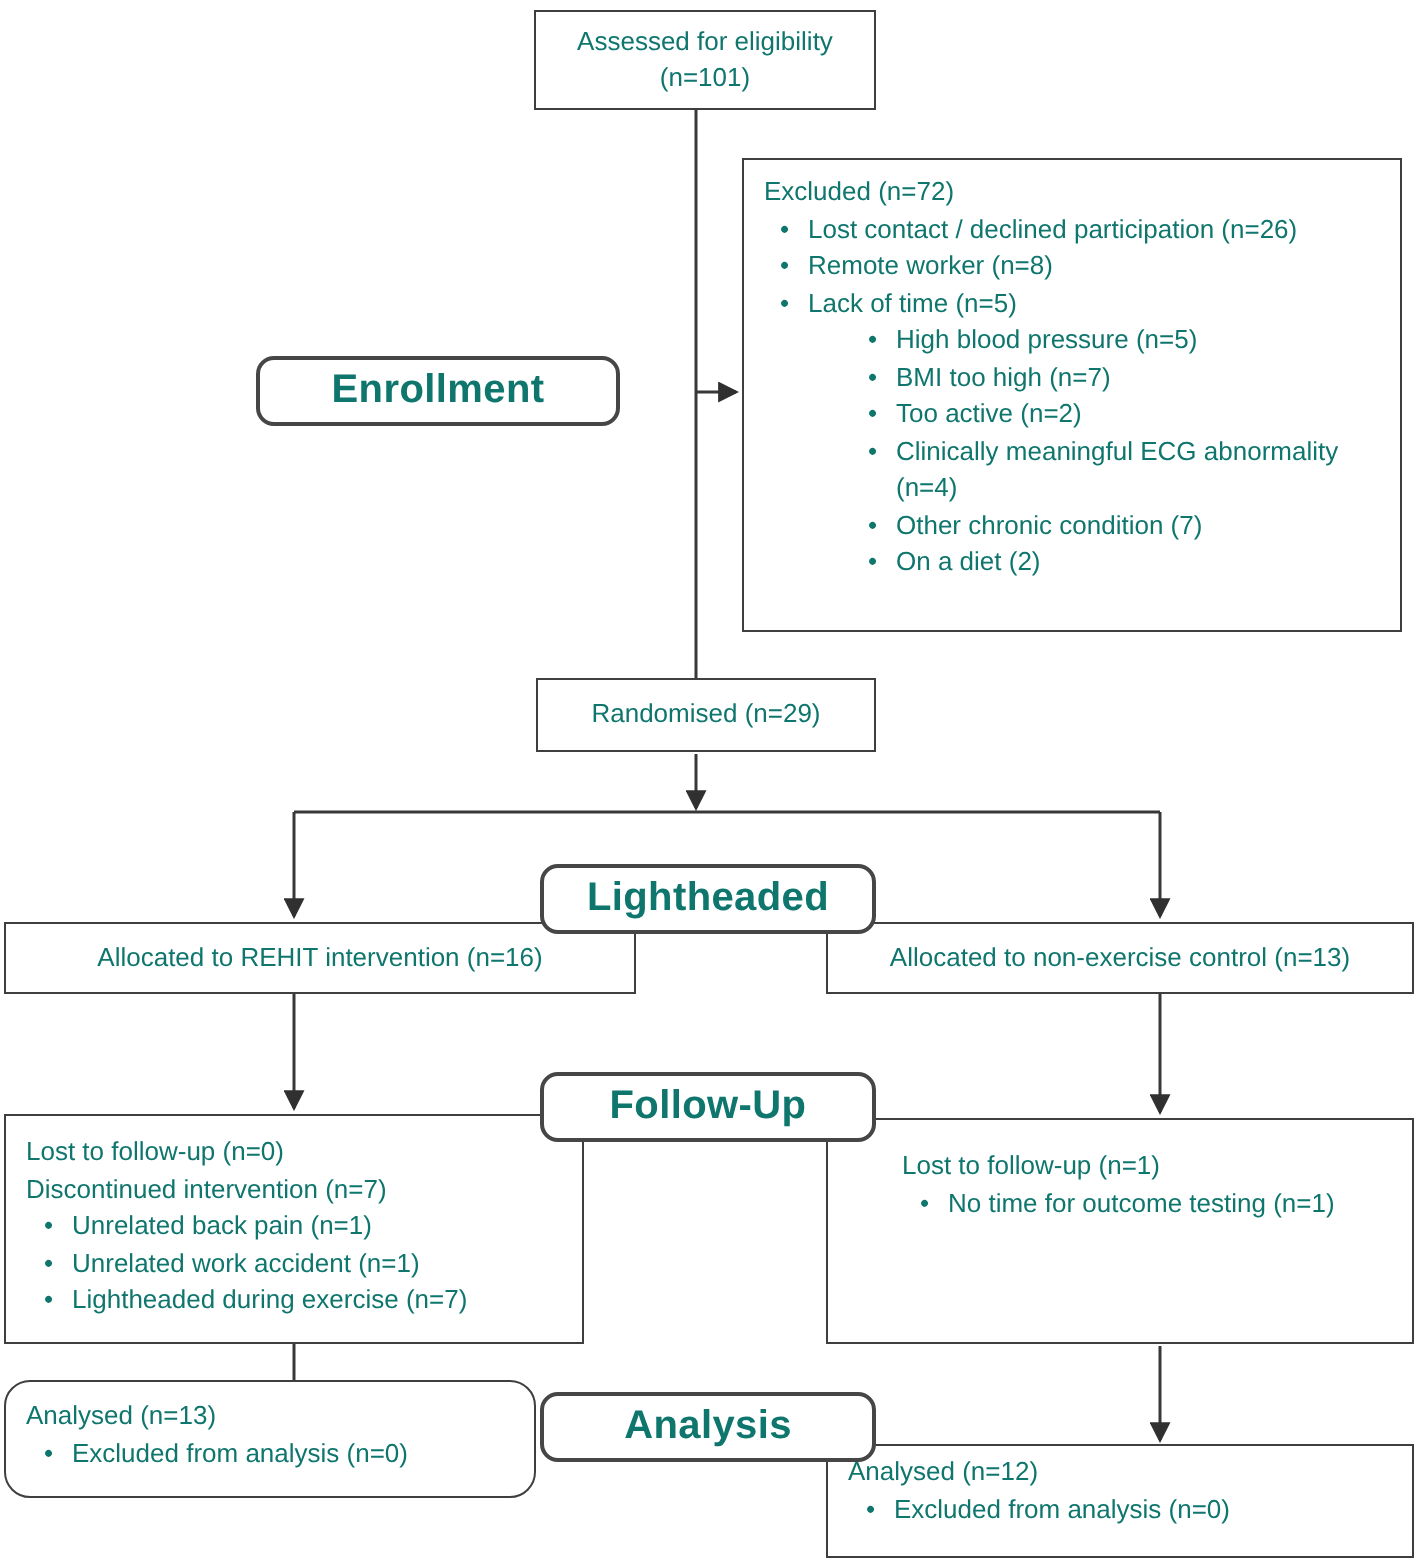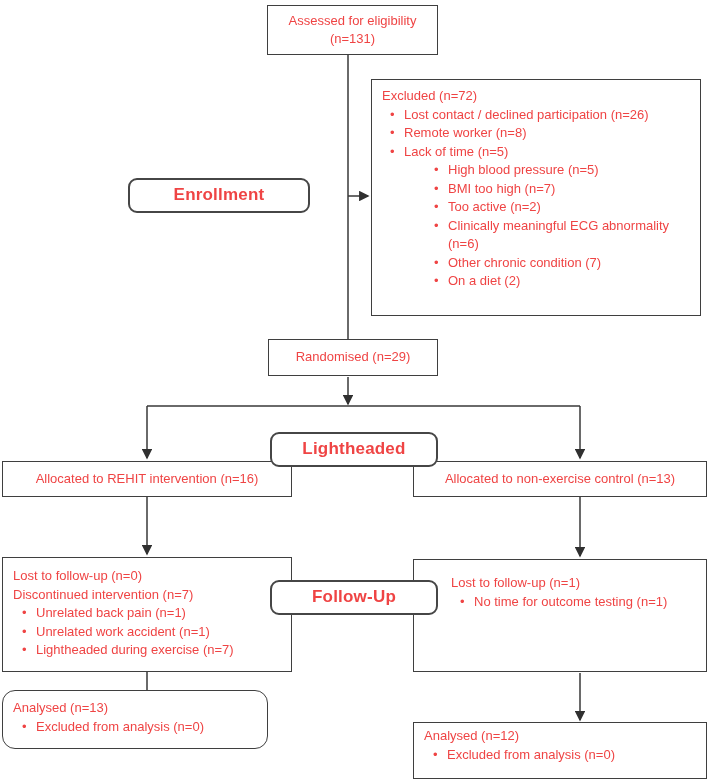--- a/index.html
+++ b/index.html
@@ -1,33 +1,33 @@
 <!DOCTYPE html>
 <html><head>
 <meta charset="utf-8">
 <style>
   html,body { margin:0; padding:0; background:#fff; }
   .canvas {
     position:relative; width:709px; height:781px; background:#ffffff;
     font-family:"Liberation Sans","DejaVu Sans",sans-serif;
-    color:#ef4444; font-size:13px; line-height:18.5px;
+    color:#0f766e; font-size:13px; line-height:18.5px;
     overflow:hidden;
   }
   svg.connectors { position:absolute; left:0; top:0; z-index:1; }
   .box {
     position:absolute; z-index:2; background:#ffffff;
     border:1.5px solid #3f3f3f; box-sizing:border-box;
   }
   .box.center { display:flex; flex-direction:column; align-items:center; justify-content:center; text-align:center; }
   .box.lefty { padding:7px 10px 4px 10px; text-align:left; }
   .badge {
     position:absolute; z-index:3; background:#ffffff;
     border:2px solid #464646; border-radius:9px; box-sizing:border-box;
     display:flex; align-items:center; justify-content:center;
-    font-weight:bold; font-size:17px; letter-spacing:0.2px;
+    font-weight:bold; font-size:20px; letter-spacing:0.2px;
   }
   .b1 { position:relative; padding-left:23px; }
   .b1::before { content:"\2022"; position:absolute; left:9px; top:0; }
   .b2 { position:relative; padding-left:66px; }
   .b2::before { content:"\2022"; position:absolute; left:52px; top:0; }
   #excluded-box .b1 { padding-left:22px; }
   #excluded-box .b1::before { left:8px; }
   .line { white-space:nowrap; }
 </style>
 </head>
@@ -50,45 +50,45 @@
       <line x1="580" y1="406" x2="580" y2="458" marker-end="url(#arr)"></line>
       <line x1="147" y1="497" x2="147" y2="554" marker-end="url(#arr)"></line>
       <line x1="580" y1="497" x2="580" y2="556" marker-end="url(#arr)"></line>
       <line x1="147" y1="671" x2="147" y2="718" marker-end="url(#arr)"></line>
       <line x1="580" y1="673" x2="580" y2="720" marker-end="url(#arr)"></line>
     </g>
   </svg>
 
   <div class="box center" id="assessed-box" style="left:267px; top:5px; width:171px; height:50px;">
     <div class="line">Assessed for eligibility</div>
-    <div class="line">(n=131)</div>
+    <div class="line">(n=101)</div>
   </div>
 
   <div class="box lefty" id="excluded-box" style="left:371px; top:79px; width:330px; height:237px;">
     <div>Excluded (n=72)</div>
     <div class="b1">Lost contact / declined participation (n=26)</div>
     <div class="b1">Remote worker (n=8)</div>
     <div class="b1">Lack of time (n=5)</div>
     <div class="b2">High blood pressure (n=5)</div>
     <div class="b2">BMI too high (n=7)</div>
     <div class="b2">Too active (n=2)</div>
-    <div class="b2">Clinically meaningful ECG abnormality (n=6)</div>
+    <div class="b2">Clinically meaningful ECG abnormality (n=4)</div>
     <div class="b2">Other chronic condition (7)</div>
     <div class="b2">On a diet (2)</div>
   </div>
 
   <div class="badge" style="left:128px; top:178px; width:182px; height:35px;">
     <span>Enrollment</span>
   </div>
 
   <div class="box center" style="left:268px; top:339px; width:170px; height:37px;">
     <div class="line">Randomised (n=29)</div>
   </div>
 
-  <div class="box center" style="left:2px; top:461px; width:290px; height:36px;">
+  <div class="box center" style="left:2px; top:461px; width:316px; height:36px;">
     <div class="line">Allocated to REHIT intervention (n=16)</div>
   </div>
   <div class="box center" style="left:413px; top:461px; width:294px; height:36px;">
     <div class="line">Allocated to non-exercise control (n=13)</div>
   </div>
 
   <div class="badge" style="left:270px; top:432px; width:168px; height:35px;">
     <span>Lightheaded</span>
   </div>
 
@@ -97,27 +97,30 @@
     <div>Discontinued intervention (n=7)</div>
     <div class="b1">Unrelated back pain (n=1)</div>
     <div class="b1">Unrelated work accident (n=1)</div>
     <div class="b1">Lightheaded during exercise (n=7)</div>
   </div>
   <div class="box lefty" style="left:413px; top:559px; width:294px; height:113px; padding-top:14px;padding-left:37px;">
     <div>Lost to follow-up (n=1)</div>
     <div class="b1">No time for outcome testing (n=1)</div>
   </div>
 
-  <div class="badge" style="left:270px; top:536px; width:168px; height:35px;margin-top:44px;">
+  <div class="badge" style="left:270px; top:536px; width:168px; height:35px;">
     <span>Follow-Up</span>
   </div>
 
   <div class="box lefty" style="left:2px; top:690px; width:266px; height:59px; padding-top:8px;border-radius:13px;">
     <div>Analysed (n=13)</div>
     <div class="b1">Excluded from analysis (n=0)</div>
   </div>
   <div class="box lefty" style="left:413px; top:722px; width:294px; height:57px; padding-top:4px;">
     <div>Analysed  (n=12)</div>
     <div class="b1">Excluded from analysis (n=0)</div>
   </div>
 
+  <div class="badge" style="left:270px; top:696px; width:168px; height:35px;">
+    <span>Analysis</span>
+  </div>
 
 </div>
 
 </body></html>

